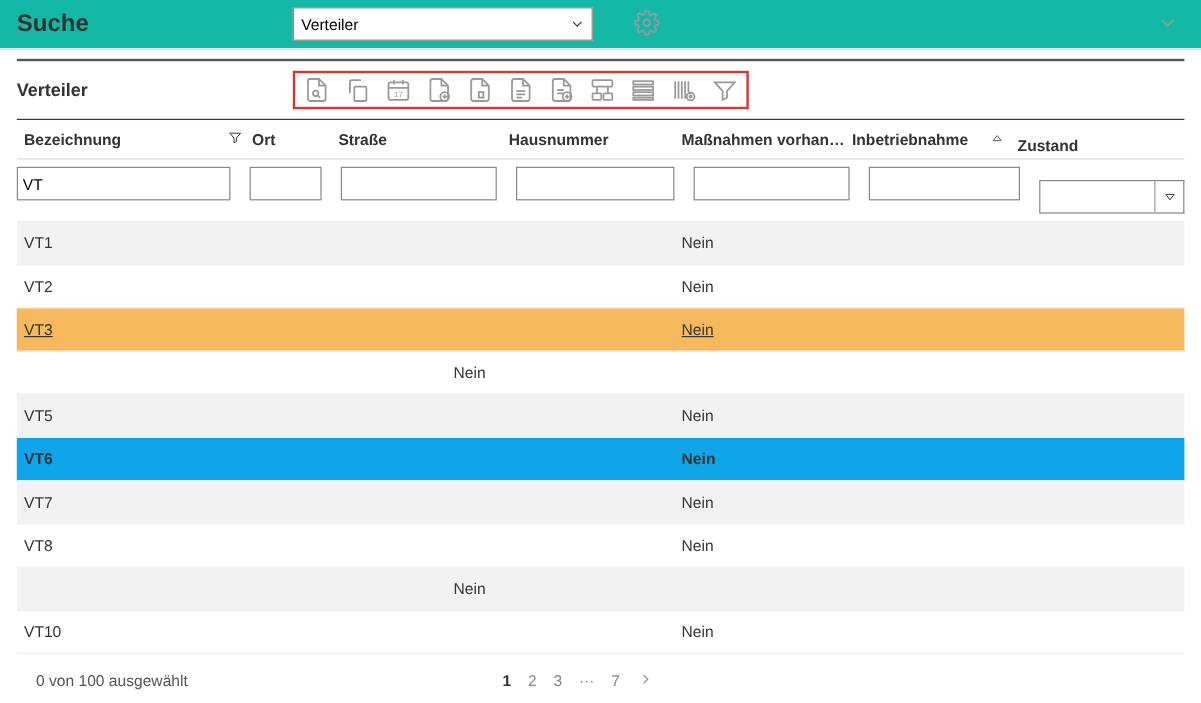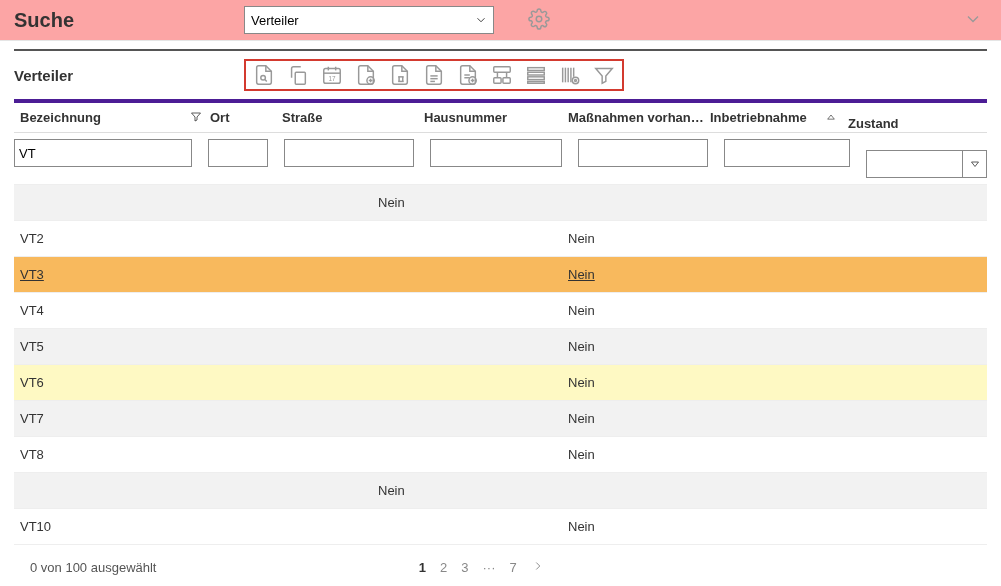--- a/index.html
+++ b/index.html
@@ -7,21 +7,21 @@
     margin: 0;
     font-family: Arial, Helvetica, sans-serif;
     font-size: 13px;
     color: #333;
     background: #fff;
     width: 1001px;
   }
   .top-bar {
     display: flex;
     align-items: center;
-    background: #fca5a5;
+    background: #14b8a6;
     padding: 6px 14px;
     border-bottom: 1px solid #e5e5e5;
   }
   .top-title {
     font-size: 20px;
     font-weight: bold;
     width: 230px;
   }
   .select-wrap {
     position: relative;
@@ -92,21 +92,21 @@
   }
   .grid-row {
     display: flex;
     align-items: center;
     height: 36px;
     border-bottom: 1px solid #eee;
   }
   .grid-header {
     font-weight: bold;
     color: #333;
-    border-top: 4px solid #4c1d95;
+    border-top: 1px solid #4c1d95;
     border-bottom: 1px solid #ddd;
     height: 34px;
   }
   .grid-header .hcell {
     position: relative;
     white-space: nowrap;
     overflow: hidden;
     text-overflow: ellipsis;
   }
   .sort-ind {
@@ -158,21 +158,21 @@
     display:flex;
     align-items:center;
     justify-content:center;
     cursor:pointer;
     background:#fff;
   }
 
   .data-row { font-size: 13px; }
   .data-row.alt { background: #f2f2f2; }
   .data-row.sel1 { background: #f8b95d; text-decoration: underline; }
-  .data-row.sel2 { background: #fef9c3; }
+  .data-row.sel2 { background: #0ea5e9; font-weight: bold; }
 
   .footer {
     display: flex;
     align-items: center;
     padding: 14px 14px 8px 30px;
     font-size: 13px;
     color: #555;
   }
   .pager {
     flex:1;
@@ -358,20 +358,21 @@
       <div class="zust-dd">
         <svg width="12" height="12" viewBox="0 0 24 24" fill="#333" stroke="none">
             <polygon points="5 8 19 8 12 17"></polygon>
           </svg>
       </div>
     </div>
   </div>
 
   <div id="rows-container">
       <div class="grid-row data-row alt">
+        <div class="col-bez">VT1</div>
         <div class="col-ort"></div>
         <div class="col-str"></div>
         <div class="col-haus"></div>
         <div class="col-mass">Nein</div>
         <div class="col-inb"></div>
         <div class="col-zust"></div>
       </div>
       <div class="grid-row data-row ">
         <div class="col-bez">VT2</div>
         <div class="col-ort"></div>
@@ -384,21 +385,20 @@
       <div class="grid-row data-row sel1">
         <div class="col-bez">VT3</div>
         <div class="col-ort"></div>
         <div class="col-str"></div>
         <div class="col-haus"></div>
         <div class="col-mass">Nein</div>
         <div class="col-inb"></div>
         <div class="col-zust"></div>
       </div>
       <div class="grid-row data-row ">
-        <div class="col-bez">VT4</div>
         <div class="col-ort"></div>
         <div class="col-str"></div>
         <div class="col-haus"></div>
         <div class="col-mass">Nein</div>
         <div class="col-inb"></div>
         <div class="col-zust"></div>
       </div>
       <div class="grid-row data-row alt">
         <div class="col-bez">VT5</div>
         <div class="col-ort"></div>

